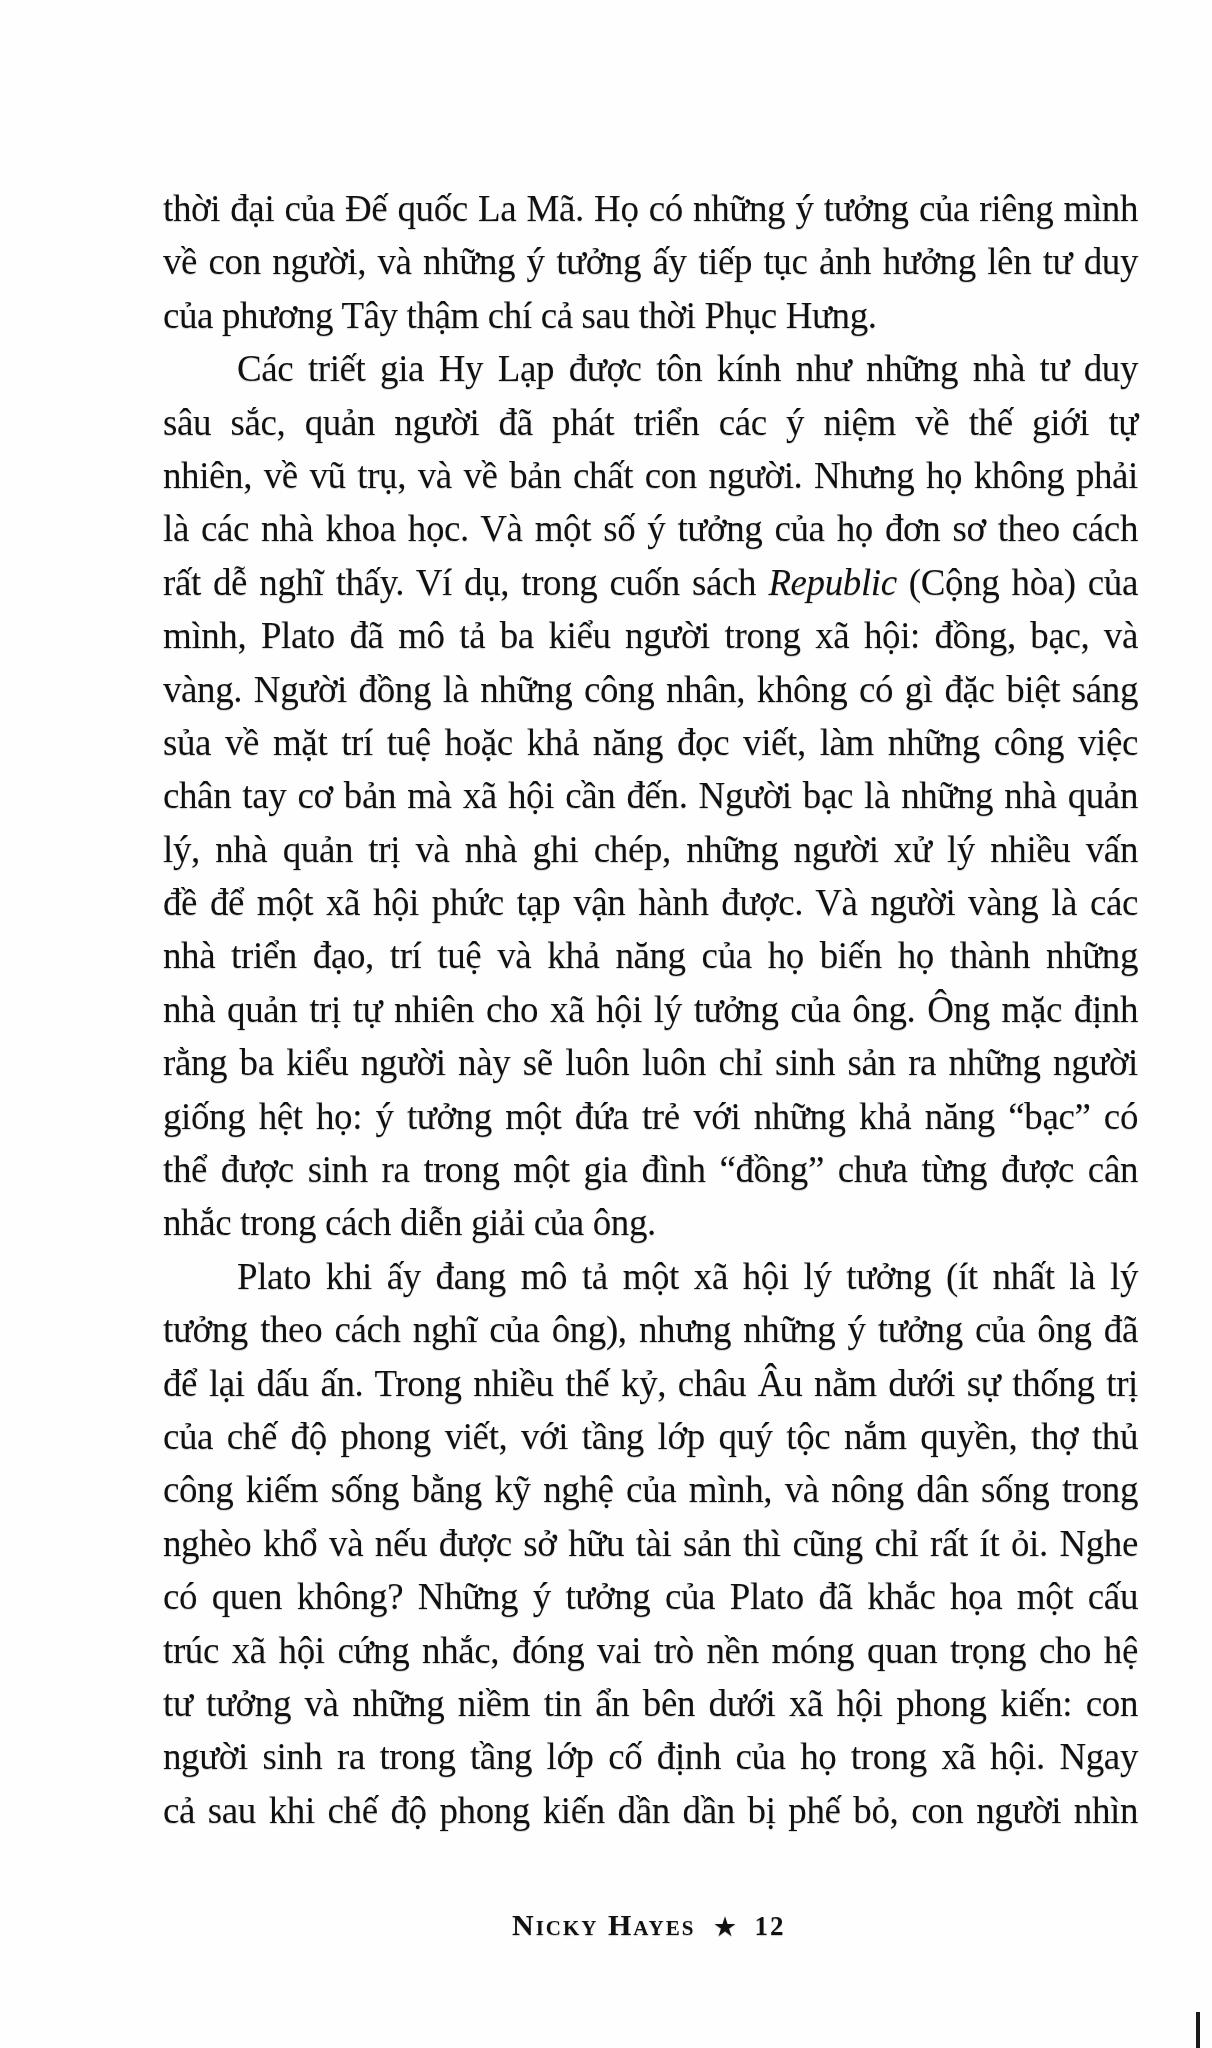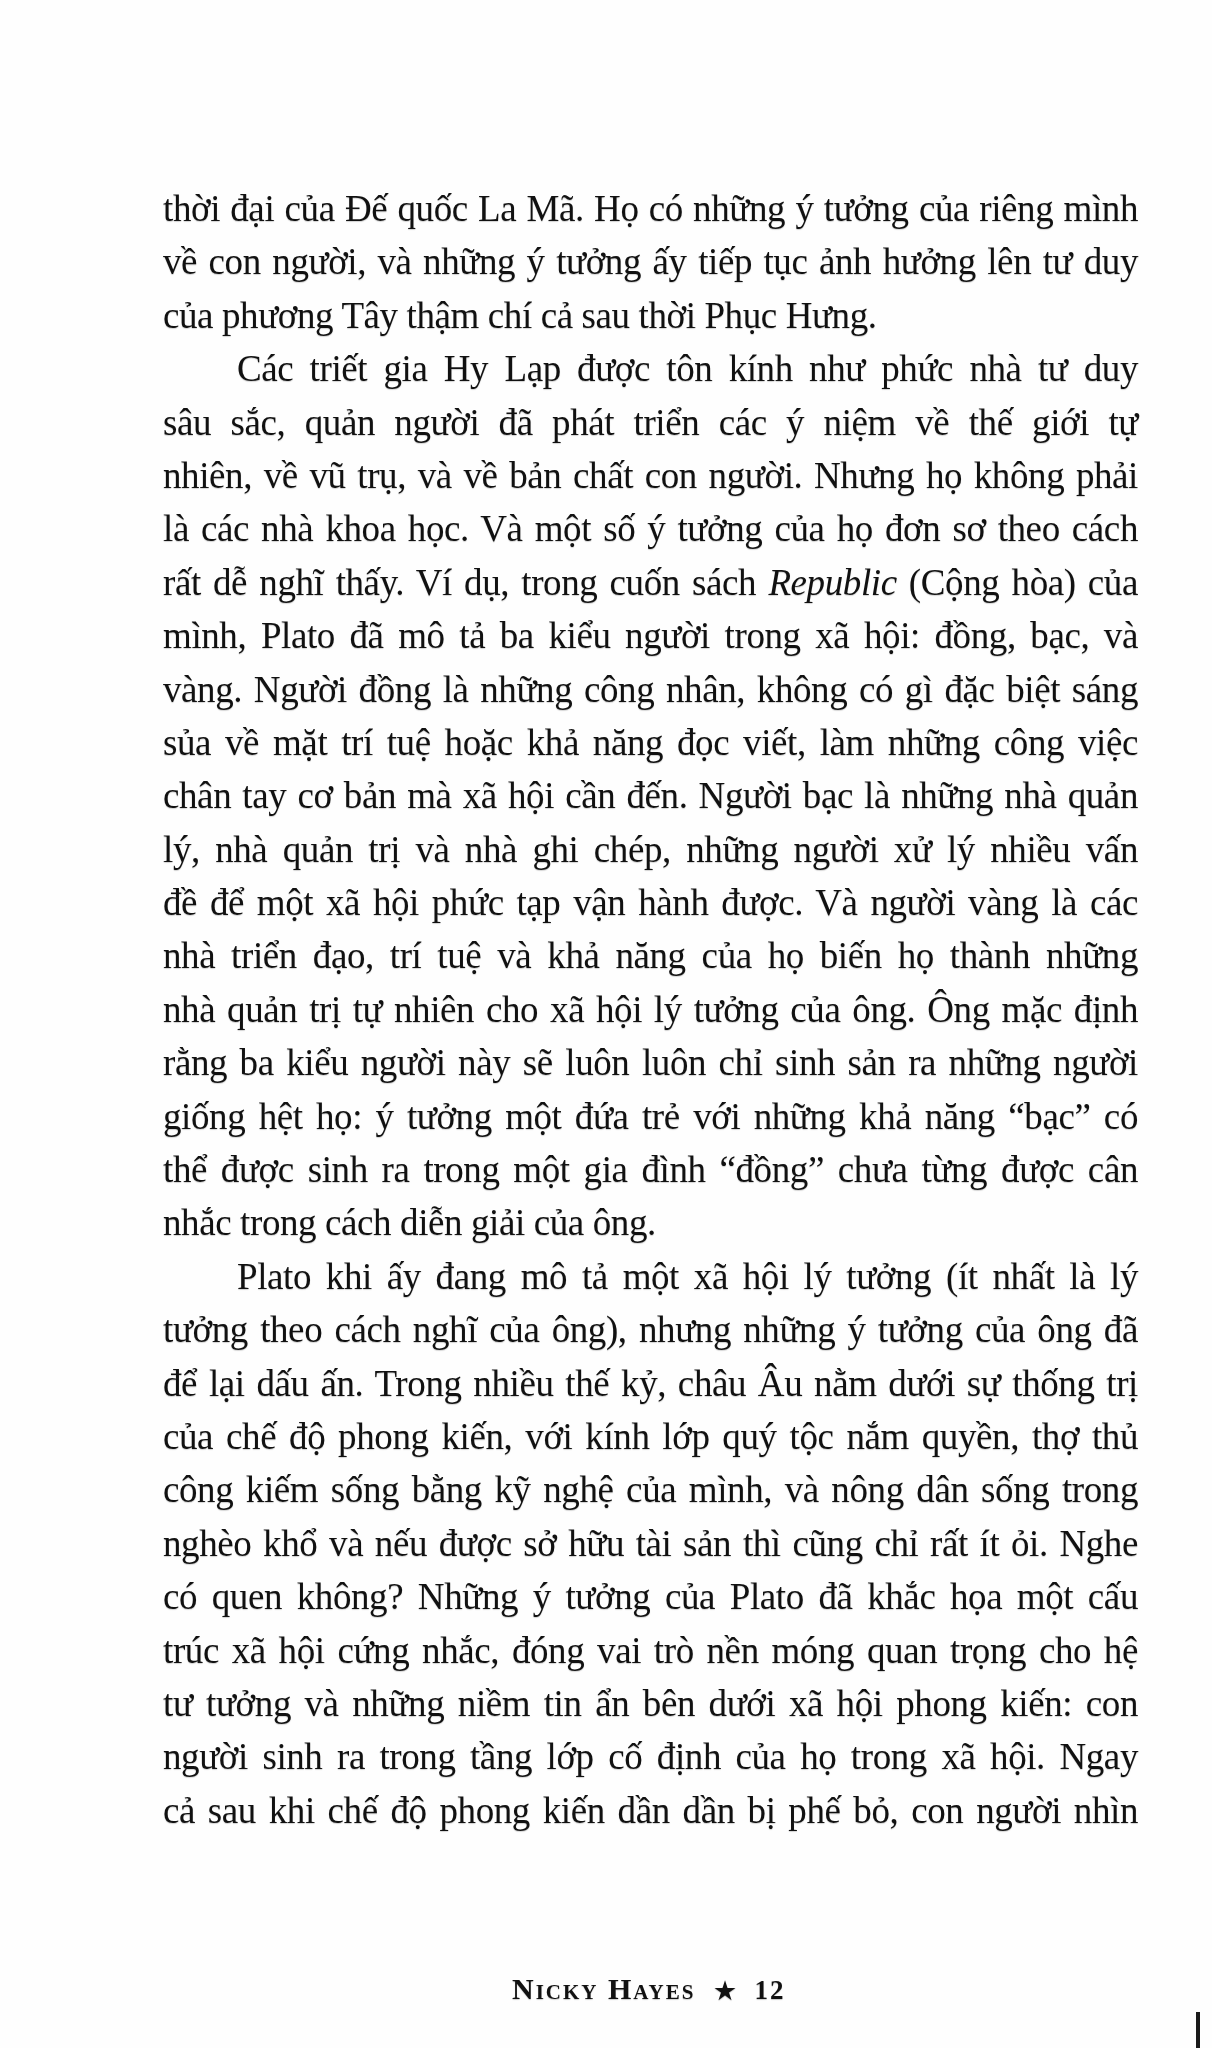--- a/index.html
+++ b/index.html
@@ -45,21 +45,21 @@
   }
   .line.indent {
     padding-left: 74px;
   }
   .italic {
     font-style: italic;
   }
   .footer {
     position: absolute;
     left: 512px;
-    top: 1952px;
+    top: 1888px;
     font-family: "Liberation Serif", "DejaVu Serif", serif;
     font-size: 27px;
     font-weight: bold;
     color: #111111;
     letter-spacing: 2px;
     white-space: nowrap;
     text-shadow: 0 1px 1px rgba(0,0,0,0.2);
   }
   .footer .author {
     font-variant: small-caps;
@@ -85,21 +85,21 @@
 <div class="page">
   <div class="text-block" id="text-block">
 
     <div>
       <span class="line">thời đại của Đế quốc La Mã. Họ có những ý tưởng của riêng mình</span>
       <span class="line">về con người, và những ý tưởng ấy tiếp tục ảnh hưởng lên tư duy</span>
       <span class="line last">của phương Tây thậm chí cả sau thời Phục Hưng.</span>
     </div>
 
     <div>
-      <span class="line indent">Các triết gia Hy Lạp được tôn kính như phức nhà tư duy</span>
+      <span class="line indent">Các triết gia Hy Lạp được tôn kính như những nhà tư duy</span>
       <span class="line">sâu sắc, quản người đã phát triển các ý niệm về thế giới tự</span>
       <span class="line">nhiên, về vũ trụ, và về bản chất con người. Nhưng họ không phải</span>
       <span class="line">là các nhà khoa học. Và một số ý tưởng của họ đơn sơ theo cách</span>
       <span class="line"><span>rất dễ nghĩ thấy. Ví dụ, trong cuốn sách </span><span class="italic">Republic</span><span> (Cộng hòa) của</span></span>
       <span class="line">mình, Plato đã mô tả ba kiểu người trong xã hội: đồng, bạc, và</span>
       <span class="line">vàng. Người đồng là những công nhân, không có gì đặc biệt sáng</span>
       <span class="line">sủa về mặt trí tuệ hoặc khả năng đọc viết, làm những công việc</span>
       <span class="line">chân tay cơ bản mà xã hội cần đến. Người bạc là những nhà quản</span>
       <span class="line">lý, nhà quản trị và nhà ghi chép, những người xử lý nhiều vấn</span>
       <span class="line">đề để một xã hội phức tạp vận hành được. Và người vàng là các</span>
@@ -108,21 +108,21 @@
       <span class="line">rằng ba kiểu người này sẽ luôn luôn chỉ sinh sản ra những người</span>
       <span class="line">giống hệt họ: ý tưởng một đứa trẻ với những khả năng “bạc” có</span>
       <span class="line">thể được sinh ra trong một gia đình “đồng” chưa từng được cân</span>
       <span class="line last">nhắc trong cách diễn giải của ông.</span>
     </div>
 
     <div>
       <span class="line indent">Plato khi ấy đang mô tả một xã hội lý tưởng (ít nhất là lý</span>
       <span class="line">tưởng theo cách nghĩ của ông), nhưng những ý tưởng của ông đã</span>
       <span class="line">để lại dấu ấn. Trong nhiều thế kỷ, châu Âu nằm dưới sự thống trị</span>
-      <span class="line">của chế độ phong kiến, với kính lớp quý tộc nắm quyền, thợ thủ</span>
+      <span class="line">của chế độ phong viết, với tầng lớp quý tộc nắm quyền, thợ thủ</span>
       <span class="line">công kiếm sống bằng kỹ nghệ của mình, và nông dân sống trong</span>
       <span class="line">nghèo khổ và nếu được sở hữu tài sản thì cũng chỉ rất ít ỏi. Nghe</span>
       <span class="line">có quen không? Những ý tưởng của Plato đã khắc họa một cấu</span>
       <span class="line">trúc xã hội cứng nhắc, đóng vai trò nền móng quan trọng cho hệ</span>
       <span class="line">tư tưởng và những niềm tin ẩn bên dưới xã hội phong kiến: con</span>
       <span class="line">người sinh ra trong tầng lớp cố định của họ trong xã hội. Ngay</span>
       <span class="line">cả sau khi chế độ phong kiến dần dần bị phế bỏ, con người nhìn</span>
     </div>
   </div>
 

